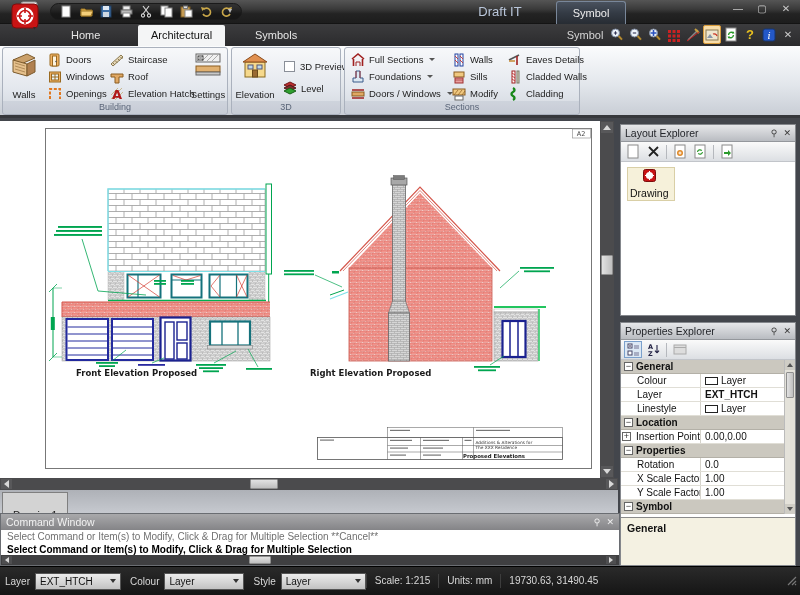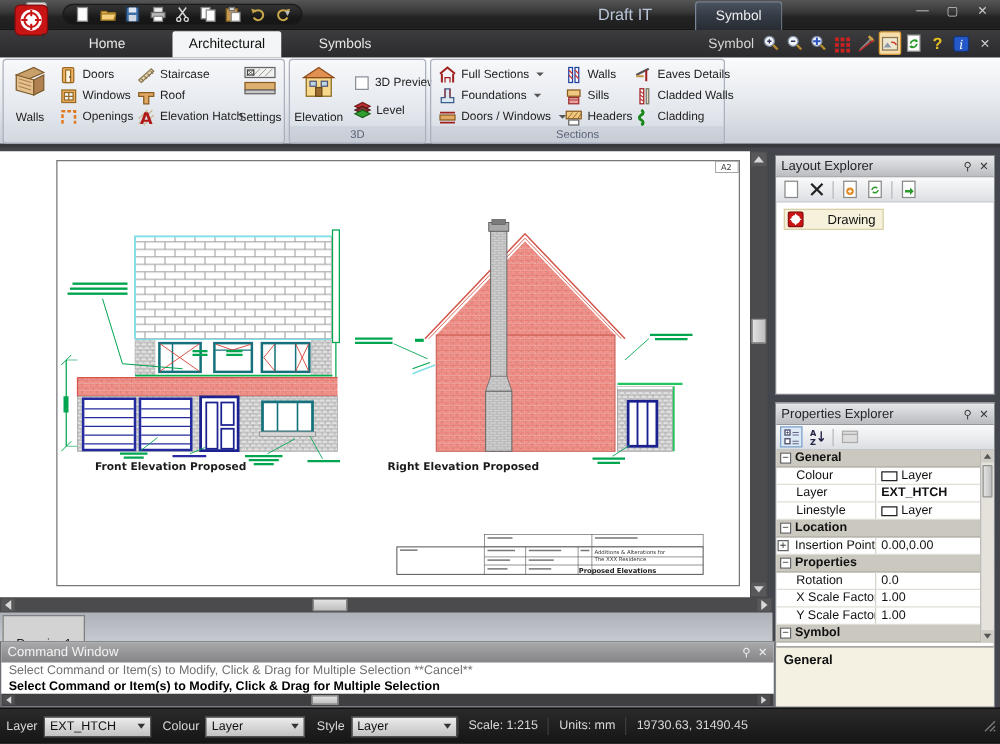--- a/index.html
+++ b/index.html
@@ -66,22 +66,22 @@
   .thumb.h{background:linear-gradient(#e2e2e2,#bfbfbf);}
 
   
   .panel{position:absolute;background:#fff;border:1px solid #84878c;}
   .ptitle{height:17px;background:linear-gradient(#e6e7e9,#b9bcc1);border-bottom:1px solid #94979c;
           display:flex;align-items:center;padding:0 4px;font-size:10.5px;color:#24262b;}
   .ptools{height:20px;background:linear-gradient(#fafafa,#dcdfe3);border-bottom:1px solid #c2c5ca;
           display:flex;align-items:center;gap:2px;padding:0 3px;}
   .pti{width:18px;height:17px;display:flex;align-items:center;justify-content:center;}
   .psep{width:1px;height:14px;background:#b5b8bd;margin:0 2px;}
-  .litem{display:flex;align-items:center;gap:19px;margin:5px 6px;width:fit-content;
-         padding:1px 5px 1px 2px;background:#f6f1da;border:1px solid #d9cfa6;}
+  .litem{display:flex;align-items:center;gap:5px;margin:5px 6px;width:fit-content;
+         padding:1px 5px 1px 2px;background:#f6f1da;border:1px solid #d9cfa6;flex-direction:column;}
   .litem span.lbl{font-size:10.5px;color:#111;}
 
   .pgrid{font-size:10px;color:#111;}
   .prow{display:flex;height:14px;line-height:14px;border-bottom:1px solid #e0ded6;}
   .phead{background:#cbc8bf;font-weight:bold;border-bottom:1px solid #b3b0a7;}
   .pm{width:9px;height:9px;flex:0 0 9px;border:1px solid #666;background:#fff;font-size:9px;line-height:7px;
       text-align:center;margin:2px 3px 0 3px;color:#333;font-weight:normal;}
   .plabel{width:80px;flex:0 0 80px;padding-left:16px;overflow:hidden;white-space:nowrap;border-right:1px solid #d5d3cb;}
   .phead .plabel{border-right:none;padding-left:0;}
   .pvalue{flex:1;padding-left:4px;display:flex;align-items:center;gap:3px;overflow:hidden;white-space:nowrap;}
@@ -348,20 +348,21 @@
         <svg width="28" height="26" viewBox="0 0 28 26">
           <rect x="2" y="2" width="24" height="8" fill="#f0f0f0" stroke="#666"></rect>
           <path d="M3 9l6-6M8 9l6-6M13 9l6-6M18 9l6-6" stroke="#999" stroke-width=".8"></path>
           <rect x="2" y="14" width="24" height="6" fill="#e0b070" stroke="#8a5c20"></rect>
           <rect x="2" y="20" width="24" height="3" fill="#c8c8c8" stroke="#666"></rect>
           <rect x="4" y="4" width="5" height="4" fill="#fff" stroke="#444"></rect>
             <path d="M4 4l5 4M9 4L4 8" stroke="#444" stroke-width=".6"></path>
         </svg>
         <span class="blab">Settings</span>
       </div>
+      <div class="glabel">Building</div>
     </div>
 
     <div class="rg" style="left:231px;width:110px">
       <div class="bigb" style="left:2px;width:42px">
         <svg width="30" height="28" viewBox="0 0 30 28">
           <rect x="5" y="10" width="20" height="15" fill="#f6d98c" stroke="#8a6a20"></rect>
           <path d="M3 10L15 2l12 8z" fill="#e09050" stroke="#8a4a18"></path>
           <rect x="8" y="13" width="5" height="4" fill="#bcd8e8" stroke="#557"></rect>
           <rect x="17" y="13" width="5" height="4" fill="#bcd8e8" stroke="#557"></rect>
           <rect x="12.5" y="18" width="5" height="7" fill="#9a6a30" stroke="#6a4a18"></rect>
@@ -443,21 +444,21 @@
           <span class="slab">Sills</span>
         </div>
         <div class="sbtn">
           <span class="i16">
               <svg width="16" height="16" viewBox="0 0 16 16">
                 <rect x="2" y="3" width="12" height="6" fill="#f0c880" stroke="#8a5c20"></rect>
                 <path d="M3 9l4-5M7 9l4-5M11 9l3-4" stroke="#8a5c20" stroke-width=".7"></path>
                 <rect x="4" y="10" width="8" height="4" fill="#fff" stroke="#666"></rect>
               </svg>
             </span>
-          <span class="slab">Headers</span>
+          <span class="slab">Modify</span>
         </div>
       </div>
       <div class="abs" style="left:160px;top:3px">
         <div class="sbtn">
           <span class="i16">
               <svg width="16" height="16" viewBox="0 0 16 16">
                 <path d="M2 8L12 3" stroke="#555" stroke-width="1.8"></path>
                 <path d="M10 4v9" stroke="#a02020" stroke-width="1.6"></path>
                 <path d="M2 9h6" stroke="#c89040" stroke-width="1.6"></path>
               </svg>

